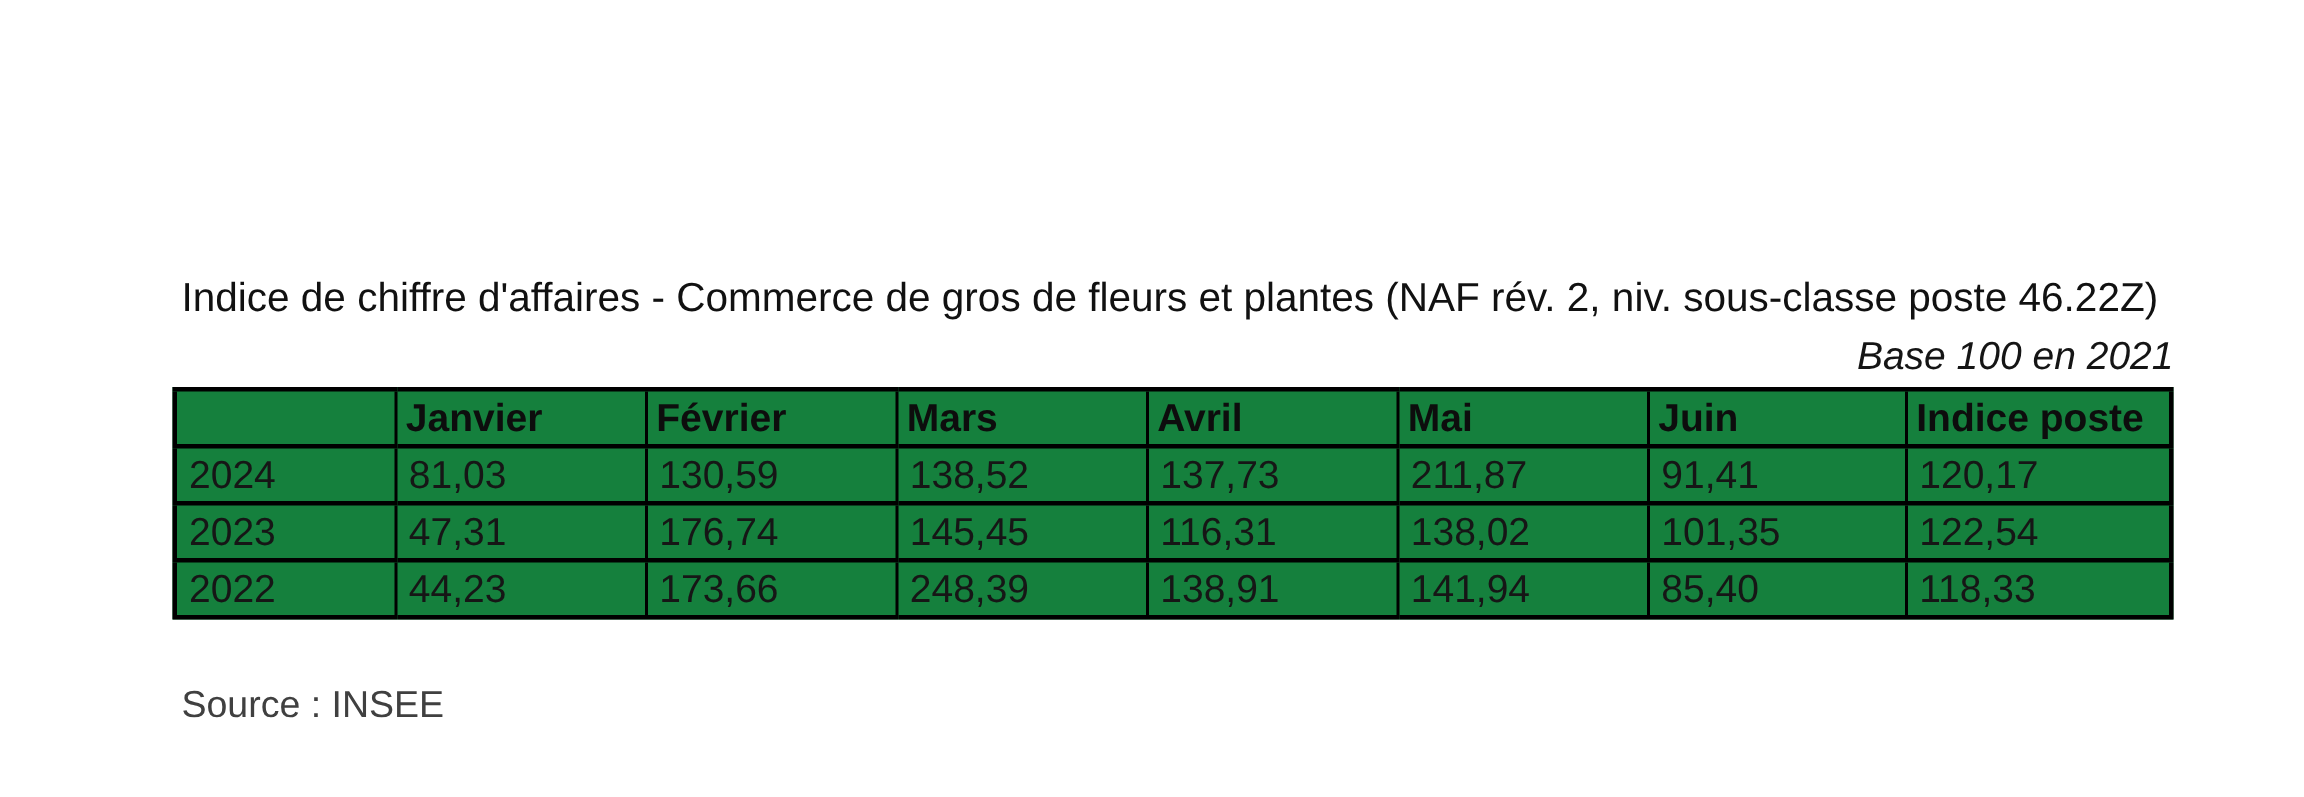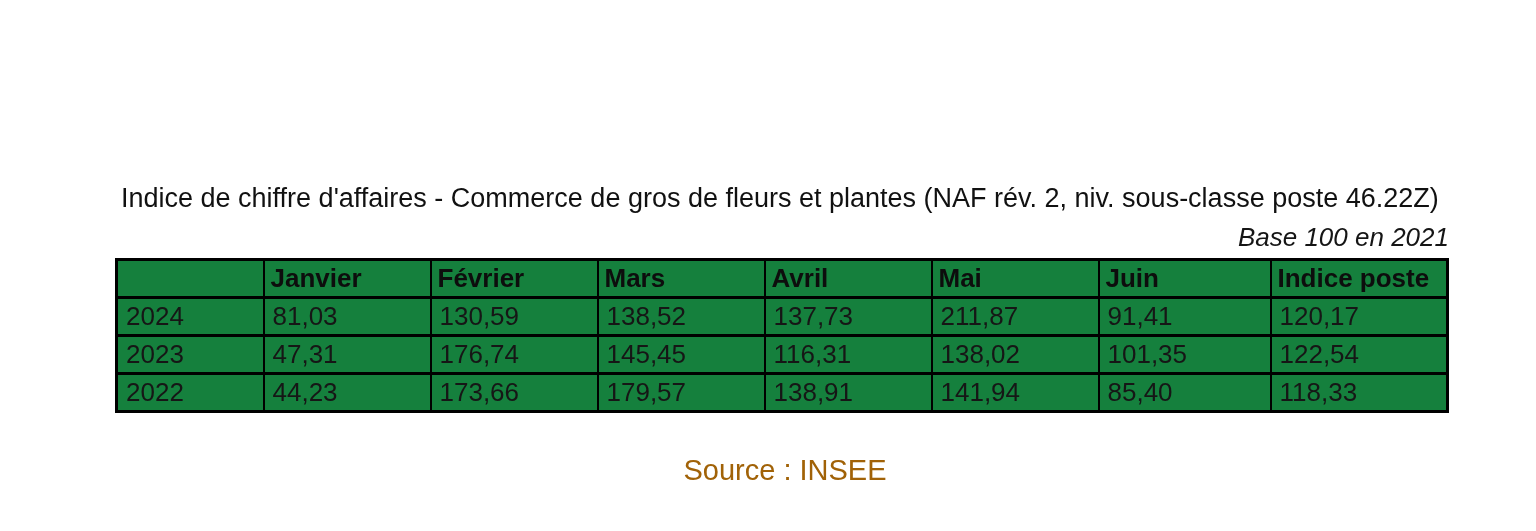--- a/index.html
+++ b/index.html
@@ -62,24 +62,23 @@
     padding-left: 6px;
     color: #0d0d0d;
   }
   .data-table td {
     font-weight: 400;
     color: #161616;
   }
   .source {
     margin-left: 6px;
     margin-top: 42px;
-    font-size: 29px;
+    font-size: 25px;
     line-height: 30px;
-    color: #a16207;
-    text-align: center;
+    color: #404040;
   }
 </style>
 </head>
 <body>
 
 <div class="figure">
   <div class="title">Indice de chiffre d'affaires - Commerce de gros de fleurs et plantes (NAF rév. 2, niv. sous-classe poste 46.22Z)</div>
   <div class="subtitle">Base 100 en 2021</div>
 
   <table class="data-table">
@@ -123,21 +122,21 @@
         <td>145,45</td>
         <td>116,31</td>
         <td>138,02</td>
         <td>101,35</td>
         <td>122,54</td>
       </tr>
       <tr>
         <td>2022</td>
         <td>44,23</td>
         <td>173,66</td>
-        <td>179,57</td>
+        <td>248,39</td>
         <td>138,91</td>
         <td>141,94</td>
         <td>85,40</td>
         <td>118,33</td>
       </tr>
     </tbody>
   </table>
 
   <div class="source">Source : INSEE</div>
 </div>

